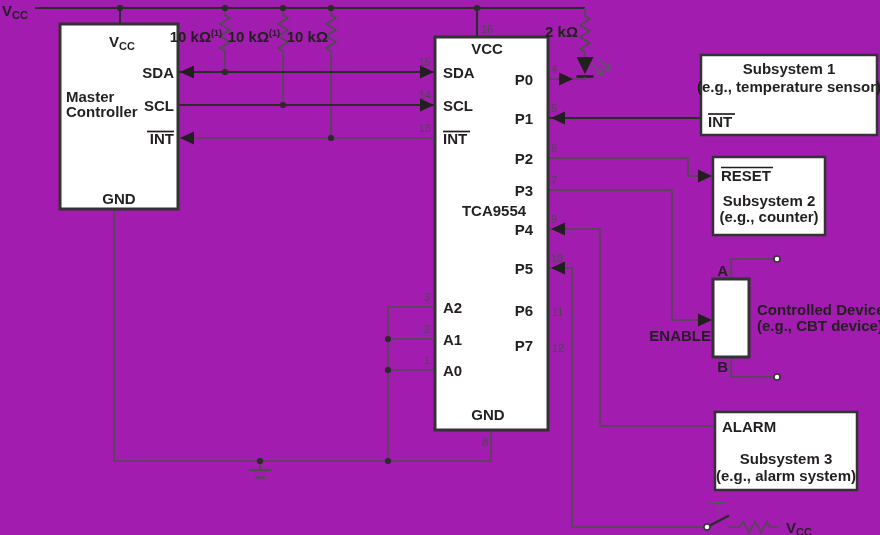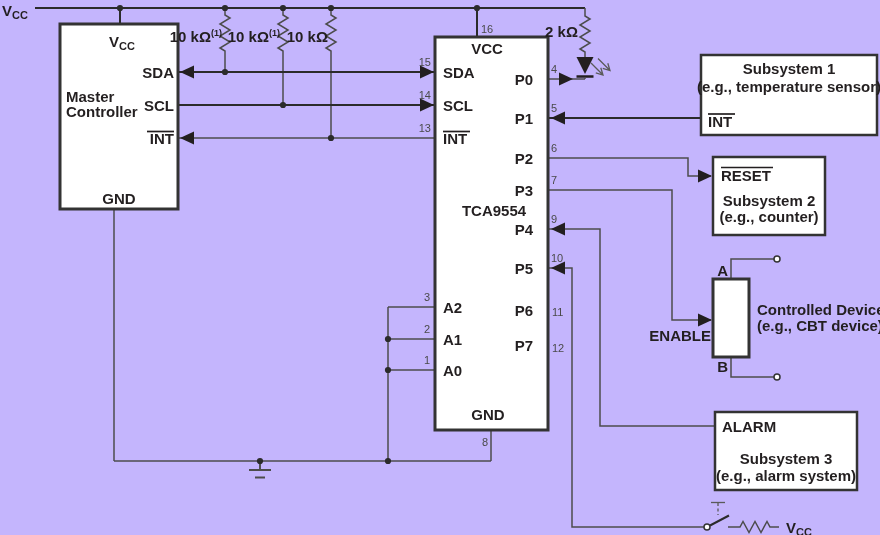--- a/index.html
+++ b/index.html
@@ -1,16 +1,16 @@
 <!DOCTYPE html>
 <html><head>
 <meta charset="utf-8">
 <style>
   html,body{margin:0;padding:0;background:#fff;}
-  #stage{position:relative;width:880px;height:535px;background:#c4b5fd;overflow:hidden;
+  #stage{position:relative;width:880px;height:535px;background:#a21caf;overflow:hidden;
          font-family:"Liberation Sans",sans-serif;}
   svg{display:block;}
   .w15{stroke:#4c4c4c;stroke-width:1.5;fill:none;}
   .w2{stroke:#2b2b2b;stroke-width:2;fill:none;}
   .box{fill:#fff;stroke:#333;}
   .bw3{stroke-width:3;}
   .bw25{stroke-width:2.5;}
   .dot{fill:#2b2b2b;stroke:none;}
   .oc{fill:#fff;stroke:#333;stroke-width:1.5;}
   .arr{fill:#231f20;stroke:none;}

